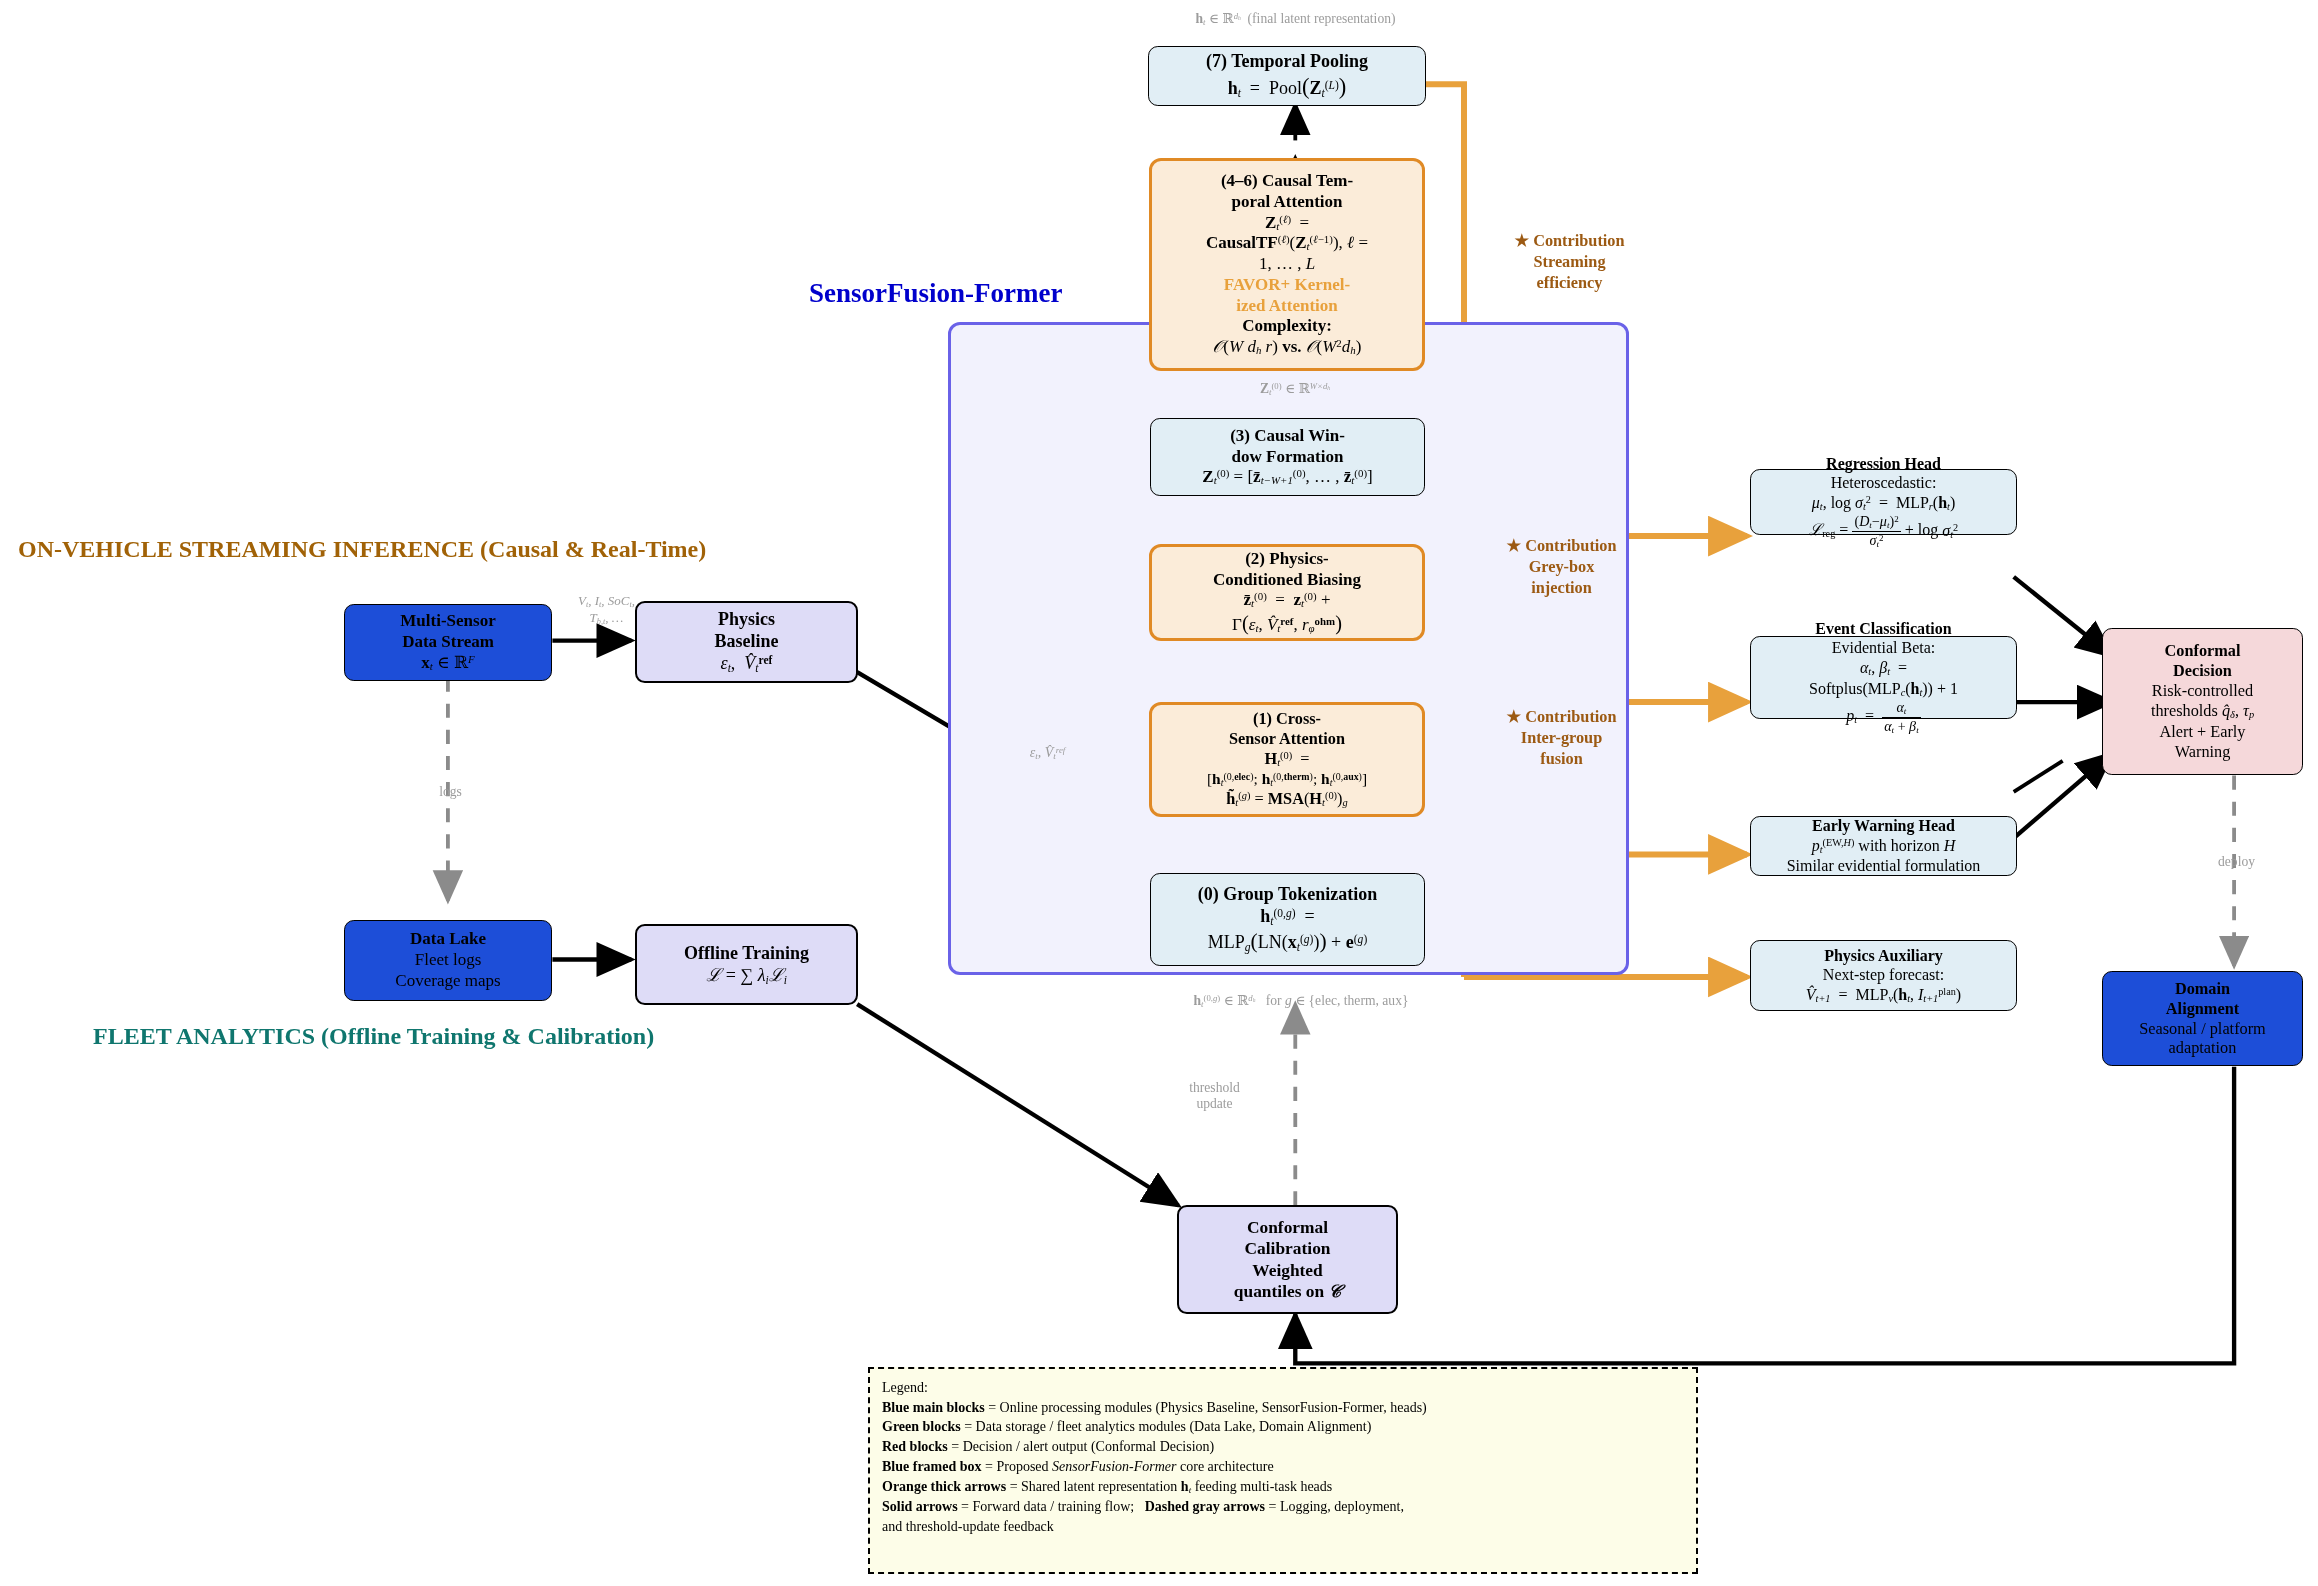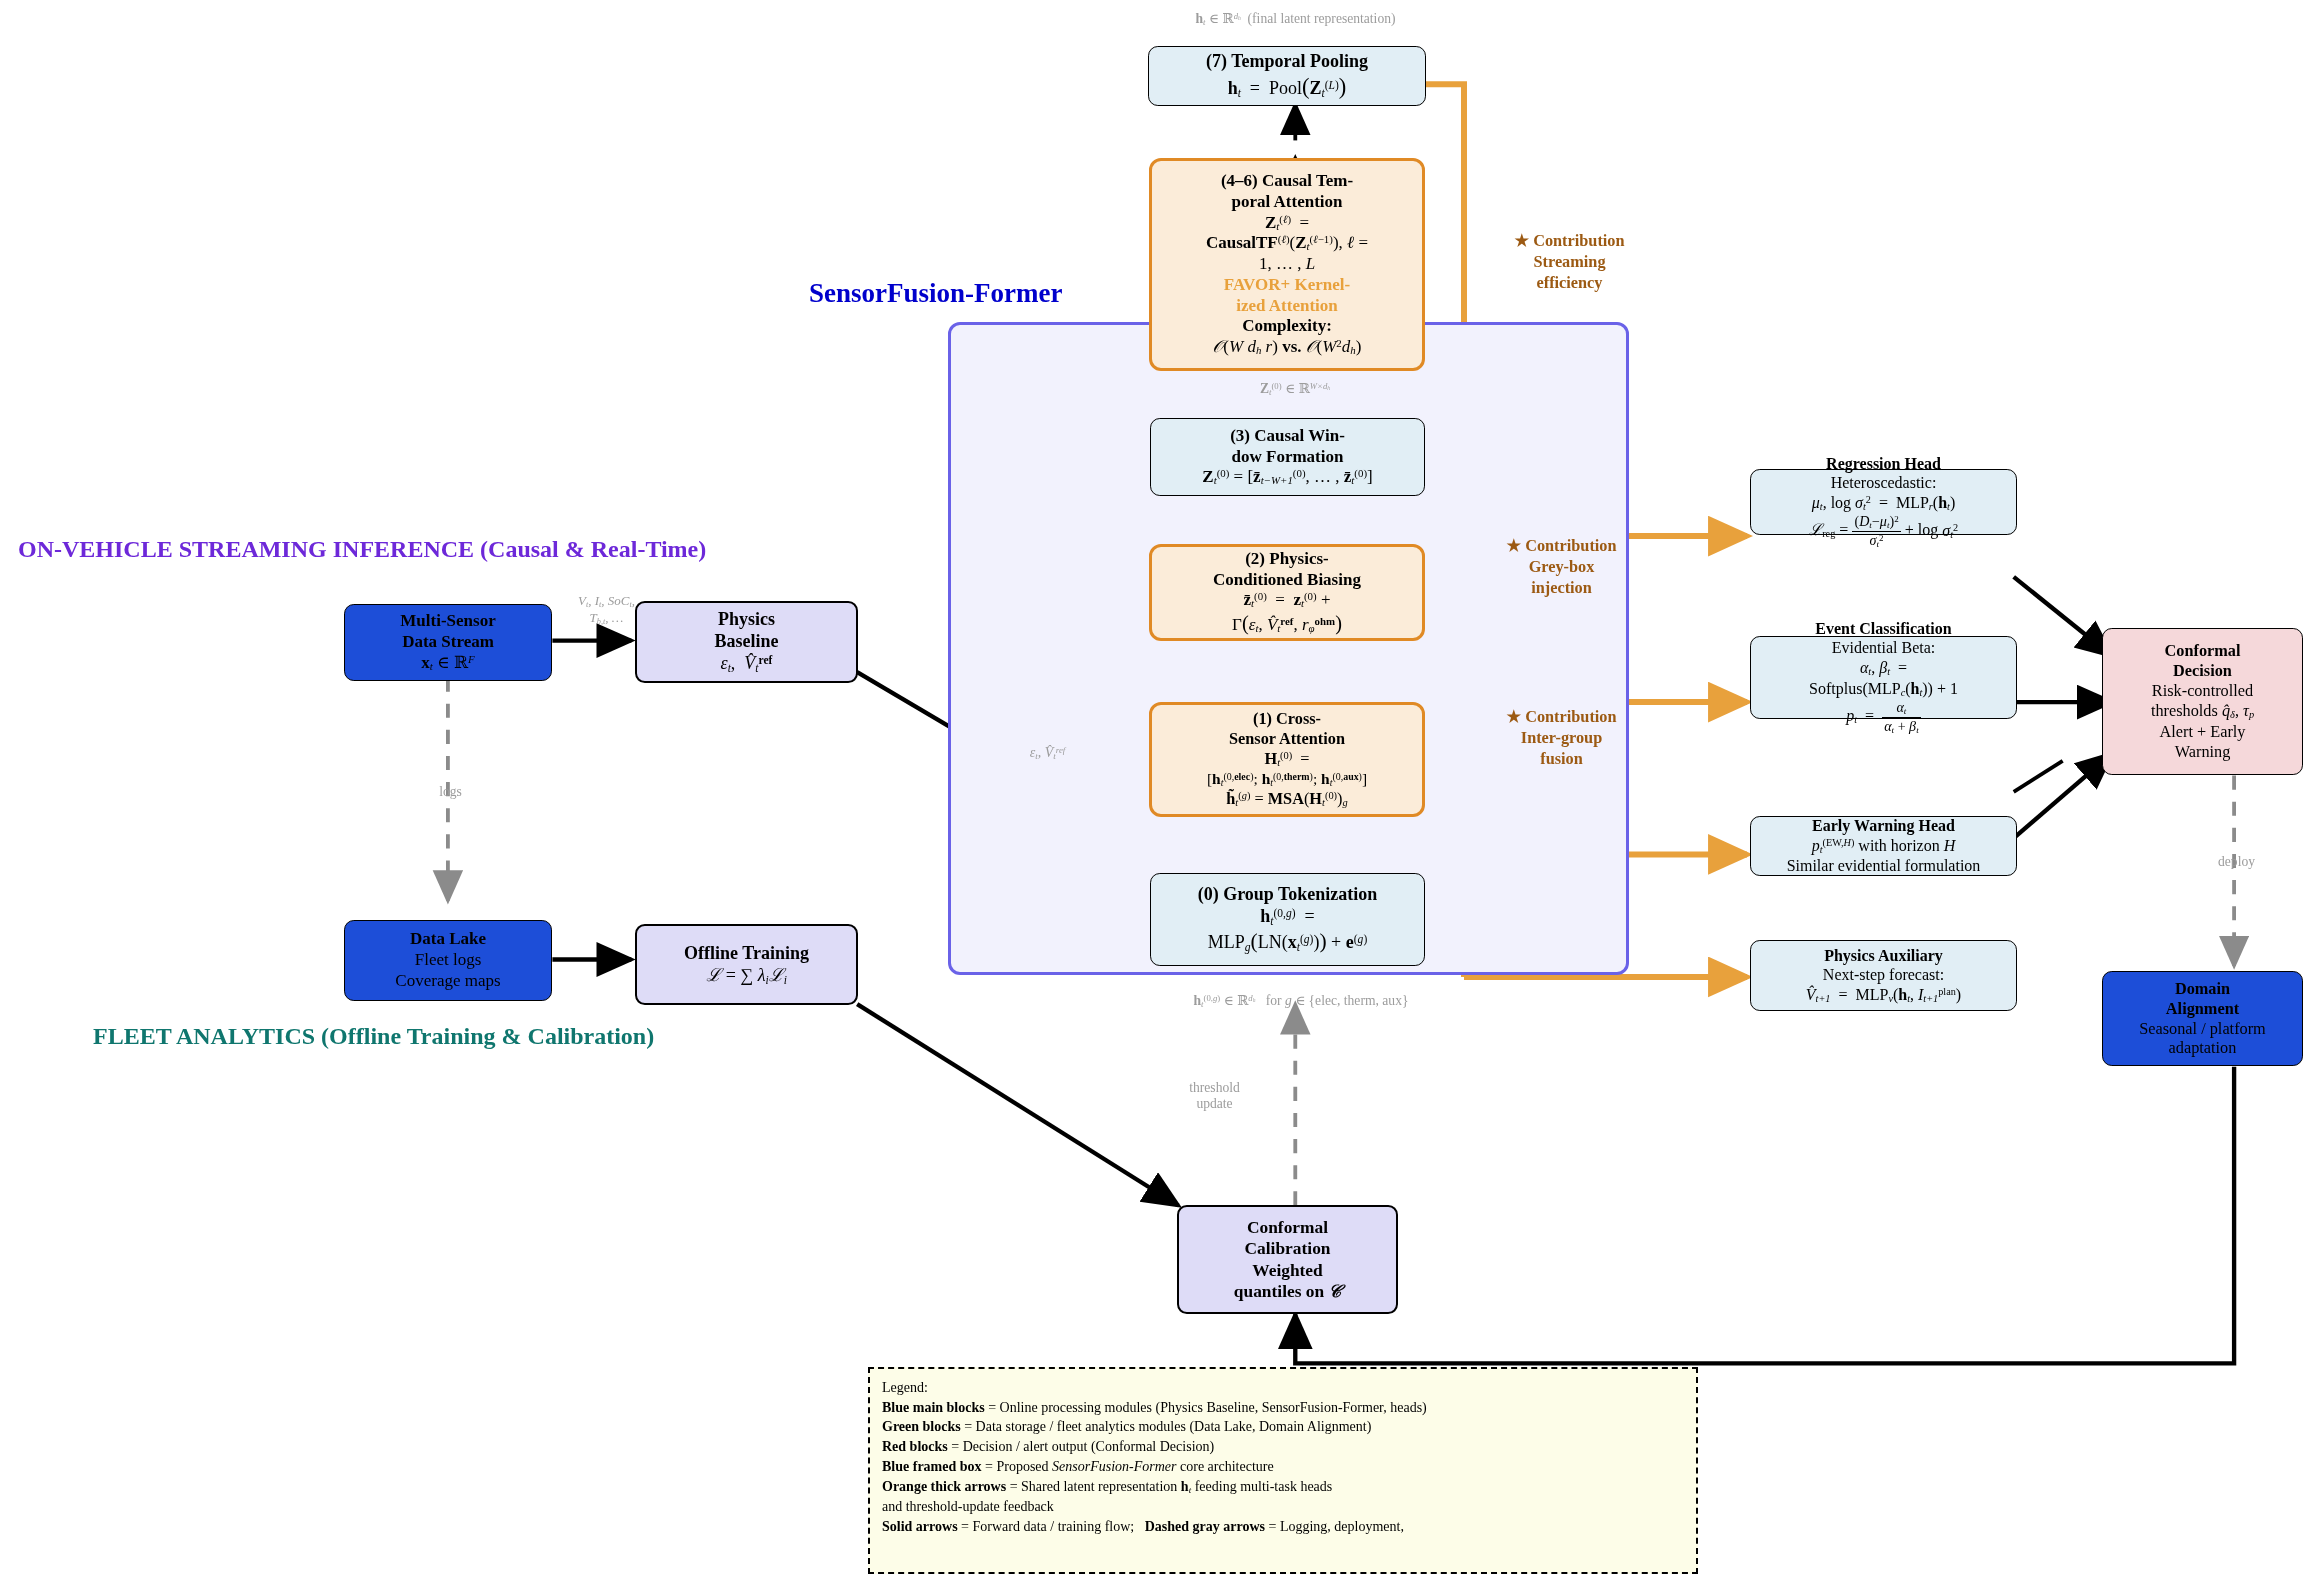--- a/index.html
+++ b/index.html
@@ -99,21 +99,21 @@
       <path d="M4105,1960 L4105,2505 L2380,2505 L2380,2415"></path>
     </g>
 
     <line x1="3700" y1="1455" x2="3790" y2="1398" stroke="#000" stroke-width="7" fill="none"></line>
   </svg>
 
   <div class="core-frame" style="left:948px;top:322px;width:681px;height:653px;"></div>
 
   <div class="region-label" style="left:809px;top:278px;font-size:27px;color:#0000cc;">SensorFusion-Former</div>
 
-  <div class="region-label" style="left:18px;top:536px;font-size:24px;color:#6d28d9;">ON-VEHICLE STREAMING INFERENCE (Causal &amp; Real-Time)</div>
+  <div class="region-label" style="left:18px;top:536px;font-size:24px;color:#a16207;">ON-VEHICLE STREAMING INFERENCE (Causal &amp; Real-Time)</div>
 
   <div class="region-label" style="left:93px;top:1023px;font-size:24px;color:#0f766e;">FLEET ANALYTICS (Offline Training &amp; Calibration)</div>
 
   <div class="gl" style="left:1105px;top:11px;width:381px;">
     <span class="ln"><b>h</b><sub class="it">t</sub> ∈ ℝ<sup><span class="it">d<sub>h</sub></span></sup>&nbsp; (final latent representation)</span>
   </div>
 
   <div class="gl" style="left:1186px;top:381px;width:218px;">
     <span class="ln"><b>Z</b><sub class="it">t</sub><sup>(0)</sup> ∈ ℝ<sup><span class="it">W×d<sub>h</sub></span></sup></span>
   </div>
@@ -312,18 +312,18 @@
     <div class="ln">adaptation</div>
   </div>
 
   <div class="legend" style="left:868px;top:1367px;width:830px;height:207px;">
     <div>Legend:</div>
     <div><b>Blue main blocks</b><span> = Online processing modules (Physics Baseline, SensorFusion-Former, heads)</span></div>
     <div><b>Green blocks</b><span> = Data storage / fleet analytics modules (Data Lake, Domain Alignment)</span></div>
     <div><b>Red blocks</b><span> = Decision / alert output (Conformal Decision)</span></div>
     <div><b>Blue framed box</b> = Proposed <i>SensorFusion-Former</i> core architecture</div>
     <div><b>Orange thick arrows</b> = Shared latent representation <b>h</b><sub class="it">t</sub> feeding multi-task heads</div>
+    <div><b>Solid arrows</b> = Forward data / training flow;&nbsp;&nbsp; <b>Dashed gray arrows</b> = Logging, deployment,</div>
     <div>and threshold-update feedback</div>
-    <div><b>Solid arrows</b> = Forward data / training flow;&nbsp;&nbsp; <b>Dashed gray arrows</b> = Logging, deployment,</div>
   </div>
 
 </div>
 
 
 </body></html>

